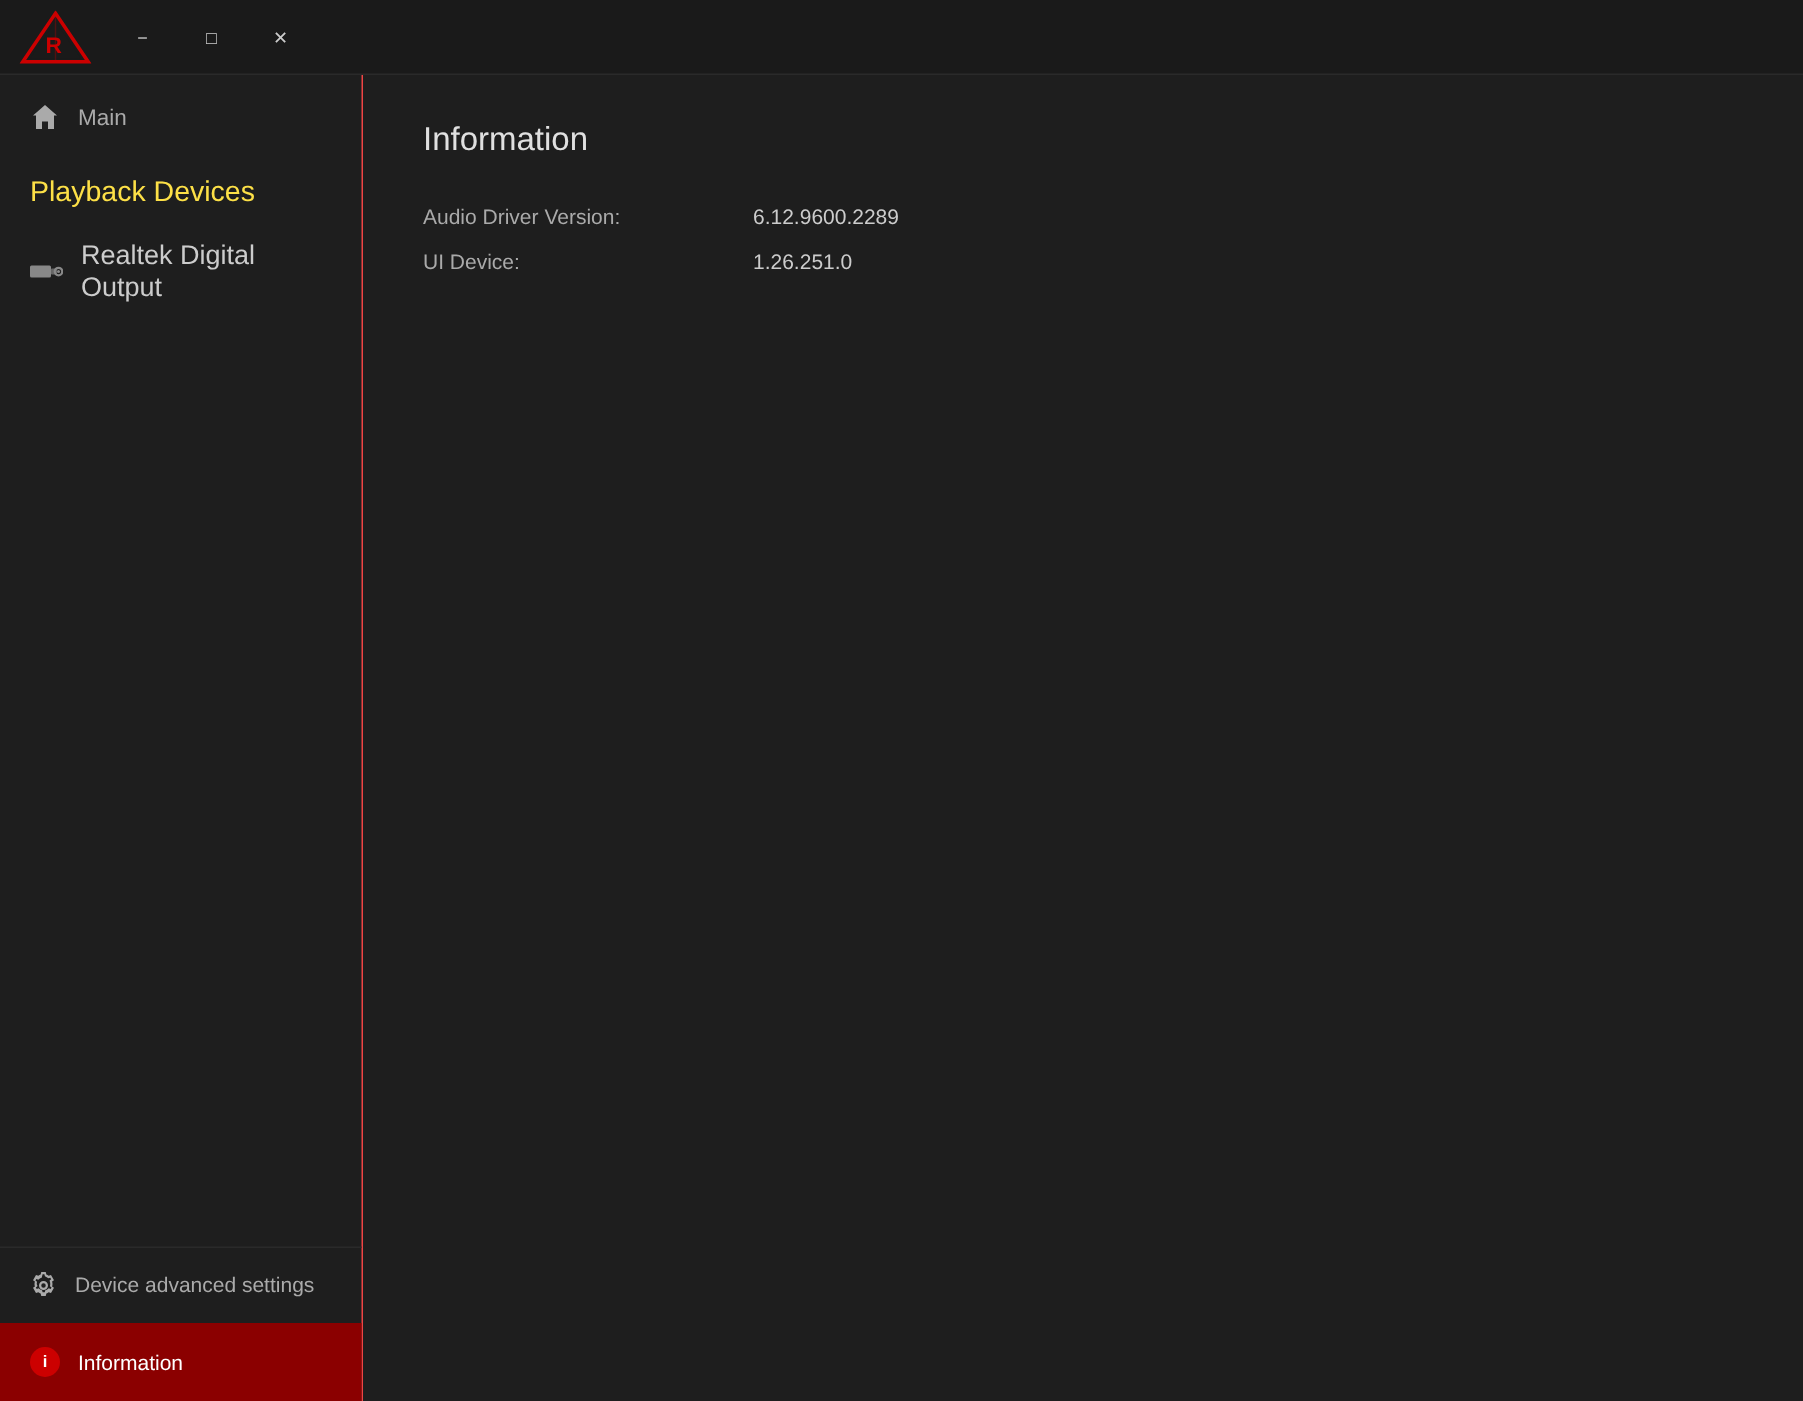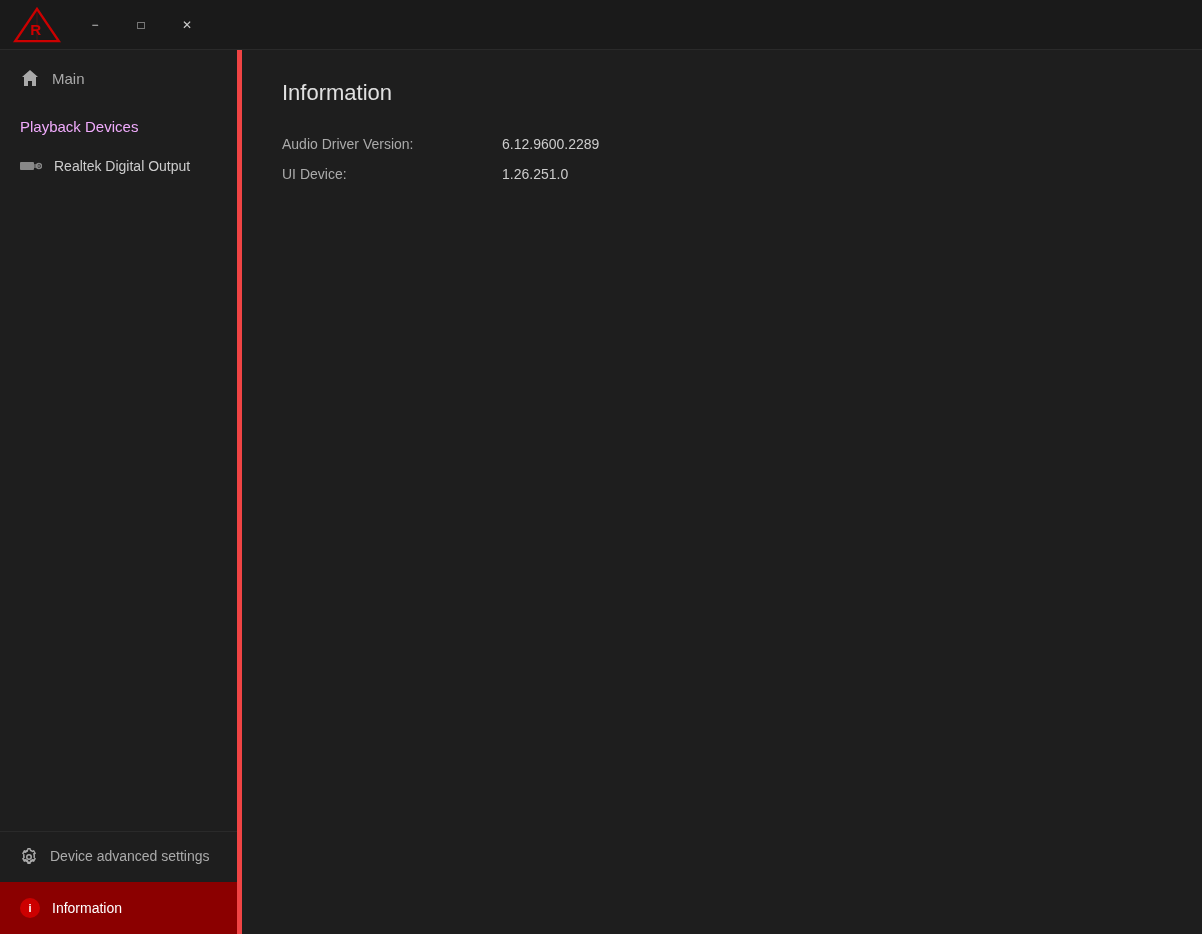--- a/index.html
+++ b/index.html
@@ -69,21 +69,21 @@
       height: calc(934px - 50px);
     }
 
     
     .sidebar {
       width: 242px;
       height: 100%;
       background: #1e1e1e;
       display: flex;
       flex-direction: column;
-      border-right: 5px solid #ef4444;
+      border-right: 1px solid #ef4444;
       position: relative;
     }
 
     .sidebar-main {
       flex: 1;
       overflow-y: auto;
     }
 
     .sidebar-item-main {
       display: flex;
@@ -96,32 +96,32 @@
 
     .home-icon {
       width: 20px;
       height: 20px;
       margin-right: 12px;
       color: #aaaaaa;
     }
 
     .sidebar-section-label {
       padding: 12px 20px 8px 20px;
-      font-size: 15px;
-      color: #f0abfc;
+      font-size: 19px;
+      color: #fde047;
       font-weight: 400;
     }
 
     .sidebar-device-item {
       display: flex;
       align-items: center;
       padding: 12px 20px;
       cursor: pointer;
       color: #cccccc;
-      font-size: 14px;
+      font-size: 18px;
     }
 
     .device-icon {
       width: 22px;
       height: 22px;
       margin-right: 12px;
       display: flex;
       align-items: center;
       justify-content: center;
     }

